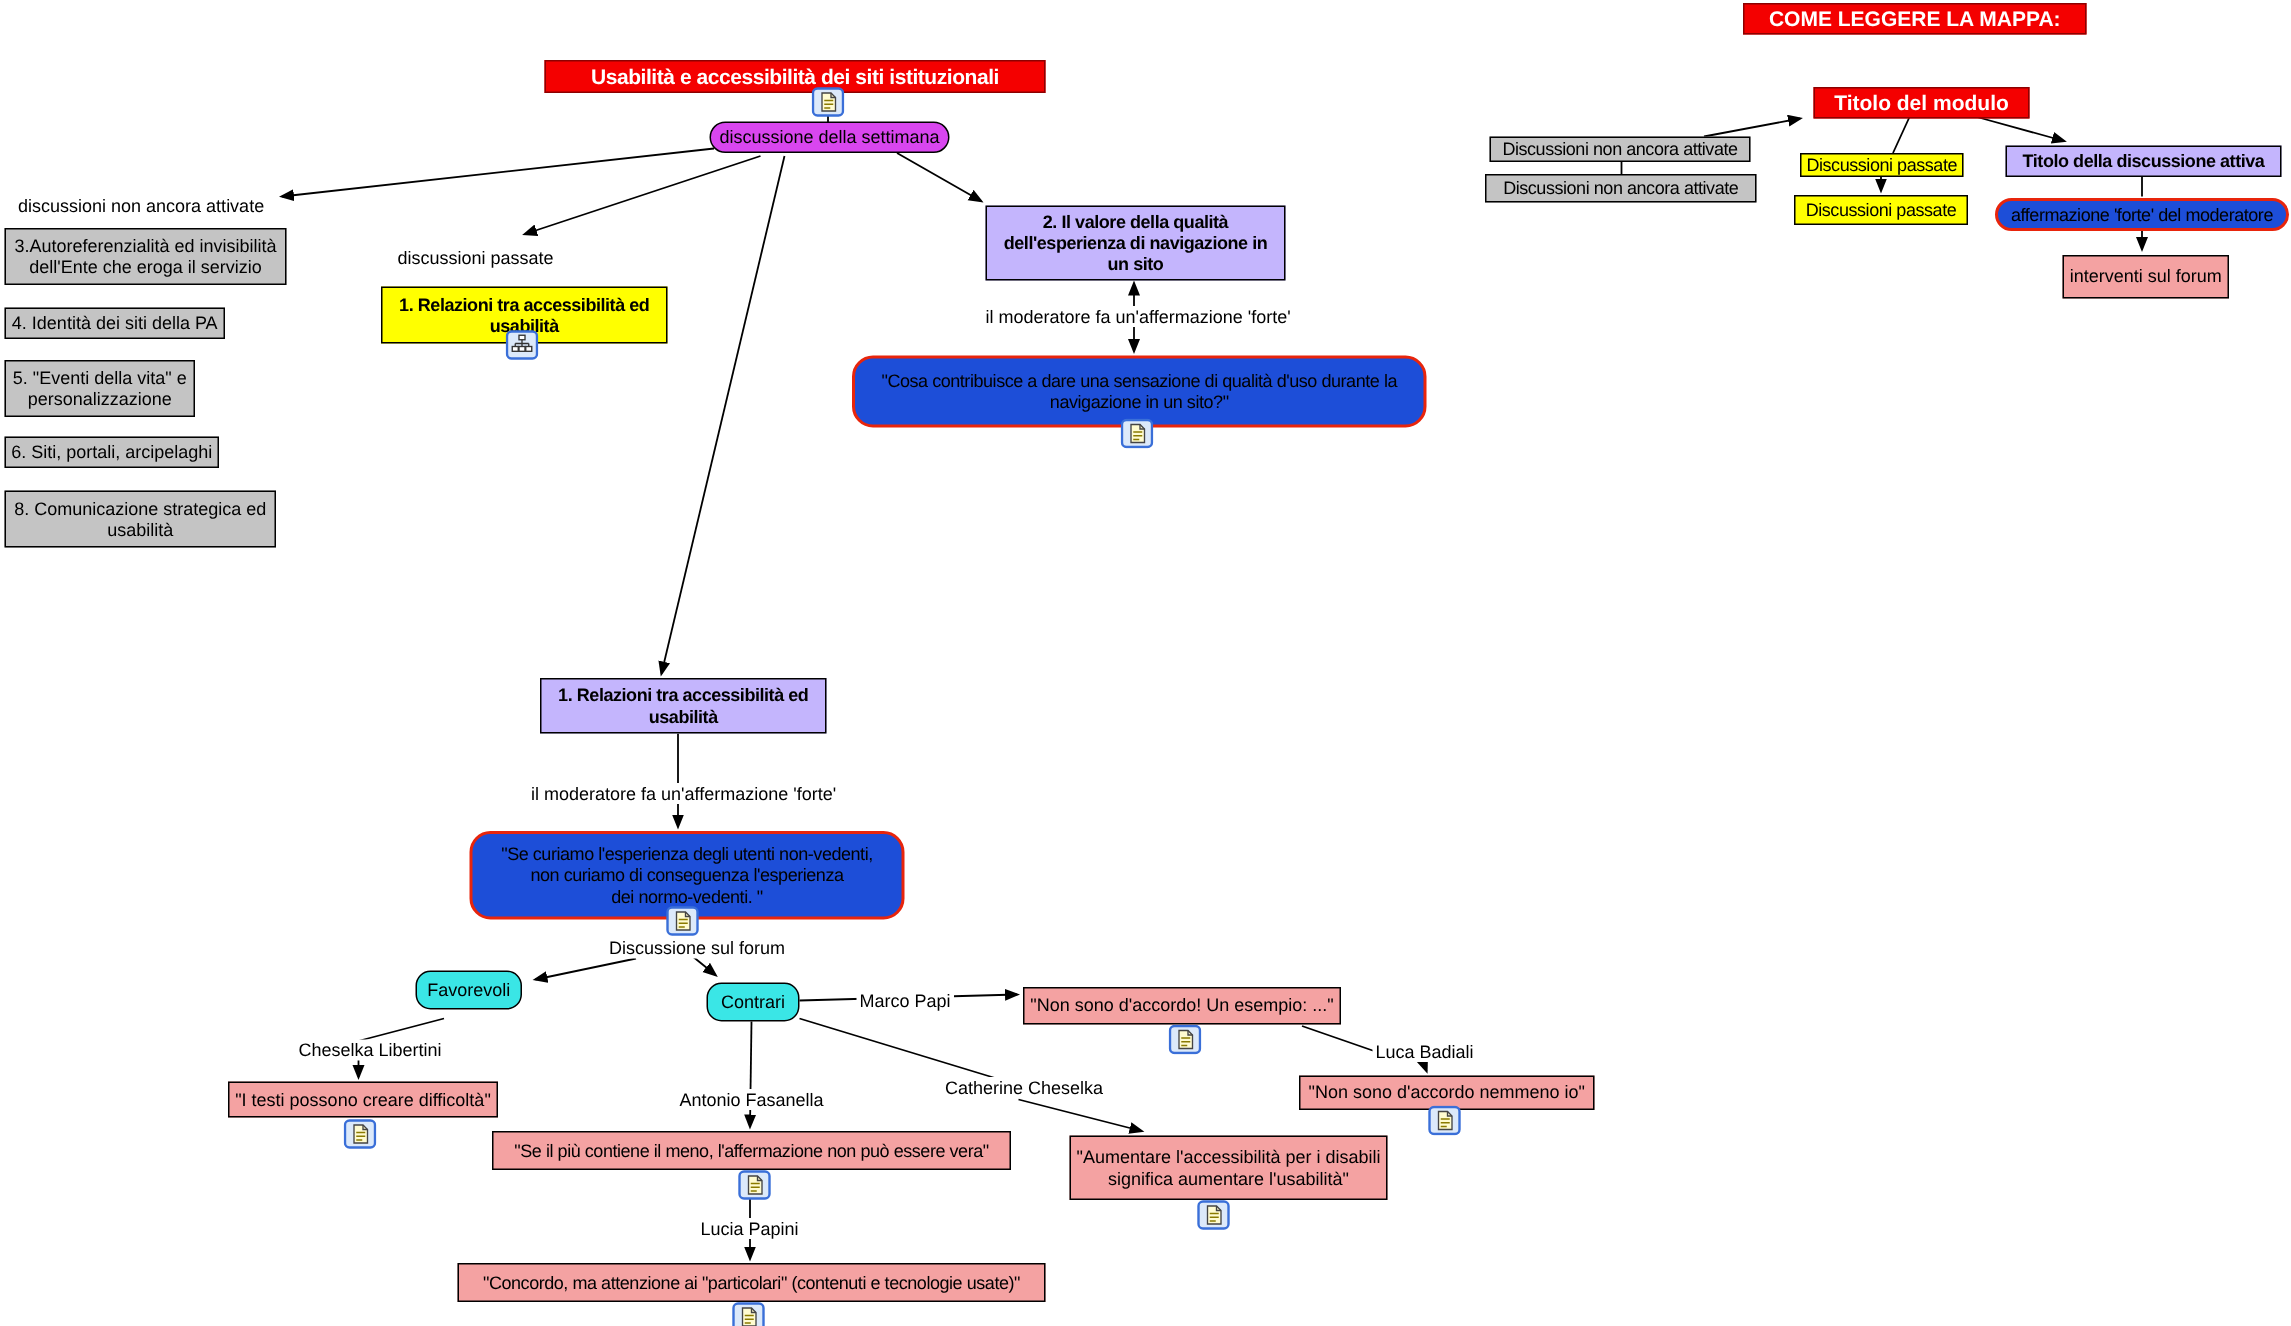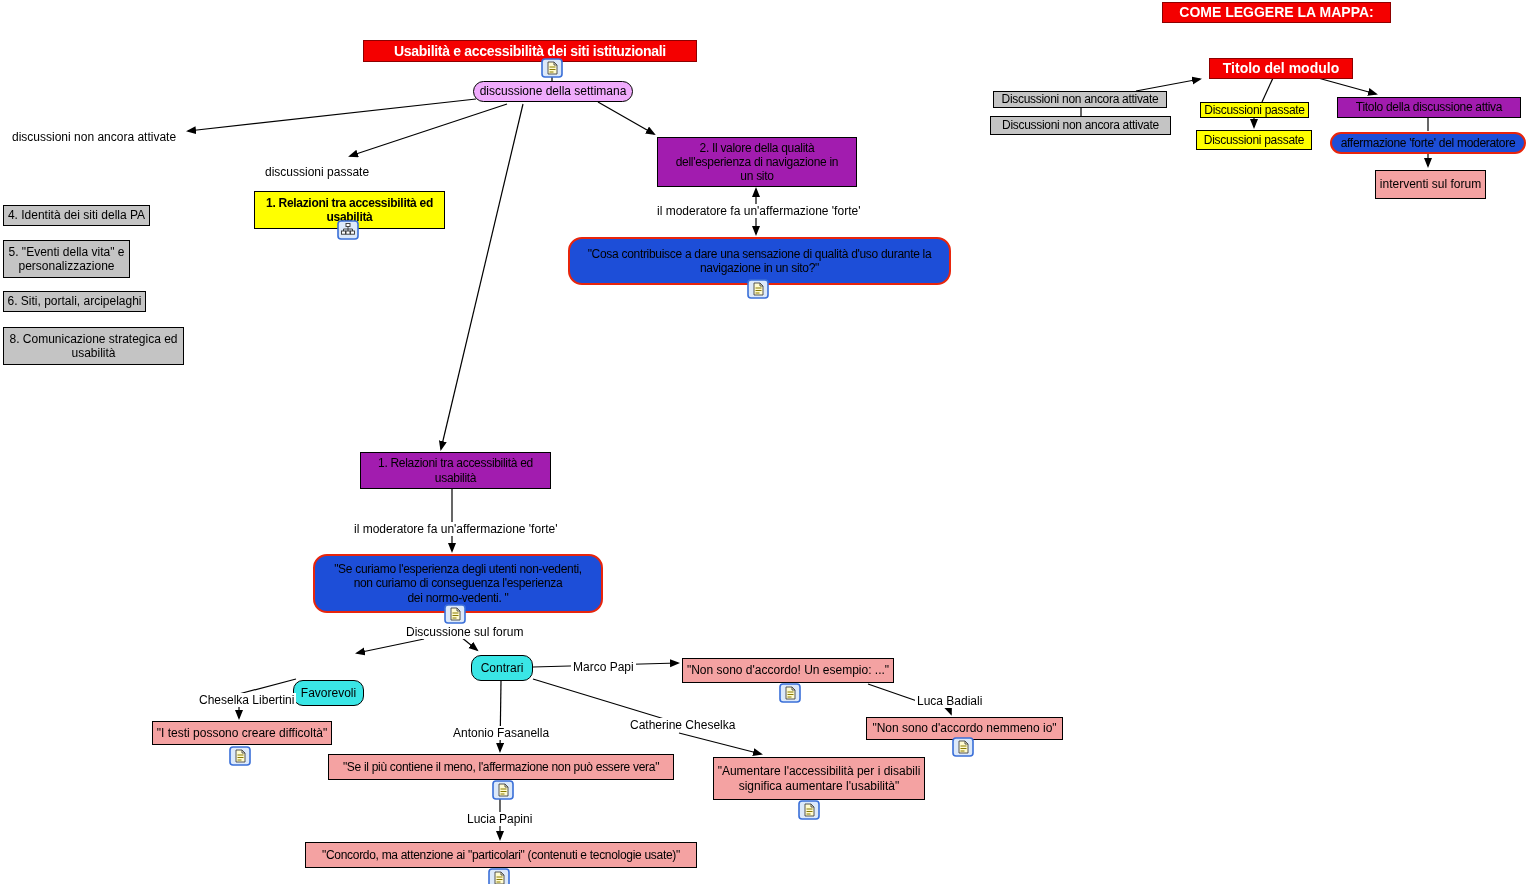--- a/index.html
+++ b/index.html
@@ -5,26 +5,26 @@
   html,body{margin:0;padding:0;background:#fff;}
   #canvas{position:relative;width:1527px;height:884px;background:#fff;overflow:hidden;
           font-family:"Liberation Sans",sans-serif;}
   #edges{position:absolute;left:0;top:0;z-index:1;}
   .node{position:absolute;box-sizing:border-box;z-index:2;display:flex;align-items:center;
         justify-content:center;text-align:center;font:12px/1.18 "Liberation Sans",sans-serif;
         color:#000;border:1px solid #000;white-space:pre-line;}
   .tight{letter-spacing:-0.3px;}
   .gray{background:#C4C4C4;}
   .yellow{background:#FFFF00;font-weight:bold;}
-  .orange{background:#a21caf;font-weight:normal;}
+  .orange{background:#c4b5fd;font-weight:bold;}
   .orange-round{background:#1d4ed8;border:2px solid #E8250C;border-radius:14px;font-weight:normal;}
   .pink{background:#F4A2A2;}
   .cyan{background:#3AE6E6;border-radius:10px;border:1.5px solid #000;}
   .red{background:#F40000;color:#fff;font-weight:bold;font-size:14px;border:1px solid #8d0000;}
-  .oval{background:#f0abfc;border-radius:12px;}
+  .oval{background:#d946ef;border-radius:12px;}
   .lbl{position:absolute;z-index:3;font:12px "Liberation Sans",sans-serif;color:#000;
        white-space:nowrap;background:#fff;padding:0 2px;}
   .icon{position:absolute;z-index:4;width:22px;height:20px;}
   .icon svg{display:block;width:100%;height:100%;}
 </style>
 </head>
 <body>
 
 <div id="canvas">
 
@@ -95,20 +95,22 @@
       <line x1="1428" y1="153" x2="1428" y2="166" marker-end="url(#arr)"></line>
     </g>
   </svg>
 
   <div class="node red tight" style="left:363px;top:40px;width:334px;height:22px;">Usabilità e accessibilità dei siti istituzionali</div>
 
   <div class="node oval" style="left:473px;top:81px;width:160px;height:21px;">discussione della settimana</div>
 
   <div class="lbl" style="left:10px;top:130px;">discussioni non ancora attivate</div>
 
+  <div class="node gray" style="left:3px;top:152px;width:188px;height:38px;">3.Autoreferenzialità ed invisibilità
+dell'Ente che eroga il servizio</div>
   <div class="node gray" style="left:3px;top:205px;width:147px;height:21px;">4. Identità dei siti della PA</div>
   <div class="node gray" style="left:3px;top:240px;width:127px;height:38px;">5. "Eventi della vita" e
 personalizzazione</div>
   <div class="node gray" style="left:3px;top:291px;width:143px;height:21px;">6. Siti, portali, arcipelaghi</div>
   <div class="node gray" style="left:3px;top:327px;width:181px;height:38px;">8. Comunicazione strategica ed
 usabilità</div>
 
   <div class="lbl" style="left:263px;top:165px;">discussioni passate</div>
 
   <div class="node yellow tight" style="left:254px;top:191px;width:191px;height:38px;">1. Relazioni tra accessibilità ed
@@ -127,21 +129,21 @@
 usabilità</div>
 
   <div class="lbl" style="left:352px;top:522px;">il moderatore fa un'affermazione 'forte'</div>
 
   <div class="node orange-round tight" style="left:313px;top:554px;width:290px;height:59px;">"Se curiamo l'esperienza degli utenti non-vedenti,
 non curiamo di conseguenza l'esperienza
 dei normo-vedenti. "</div>
 
   <div class="lbl" style="left:404px;top:625px;">Discussione sul forum</div>
 
-  <div class="node cyan" style="left:277px;top:680px;width:71px;height:26px;margin-left:16px;">Favorevoli</div>
+  <div class="node cyan" style="left:277px;top:647px;width:71px;height:26px;">Favorevoli</div>
   <div class="node cyan" style="left:471px;top:655px;width:62px;height:26px;">Contrari</div>
 
   <div class="lbl" style="left:197px;top:693px;">Cheselka Libertini</div>
   <div class="node pink" style="left:152px;top:721px;width:180px;height:24px;">"I testi possono creare difficoltà"</div>
 
   <div class="lbl" style="left:571px;top:660px;">Marco Papi</div>
   <div class="node pink" style="left:682px;top:658px;width:212px;height:25px;">"Non sono d'accordo! Un esempio: ..."</div>
 
   <div class="lbl" style="left:915px;top:694px;">Luca Badiali</div>
   <div class="node pink" style="left:866px;top:717px;width:197px;height:23px;">"Non sono d'accordo nemmeno io"</div>

